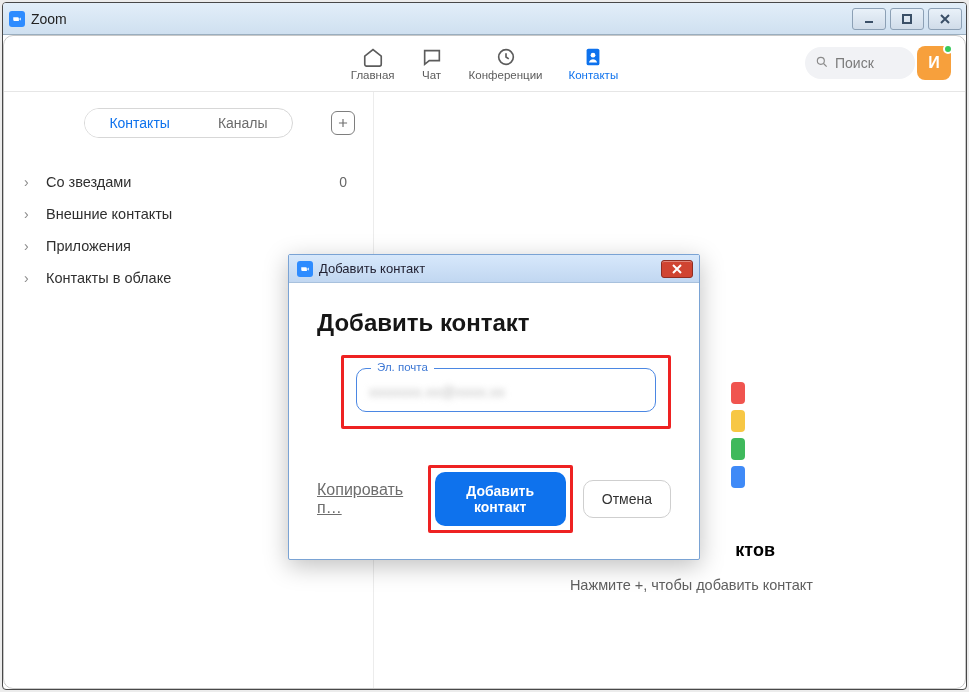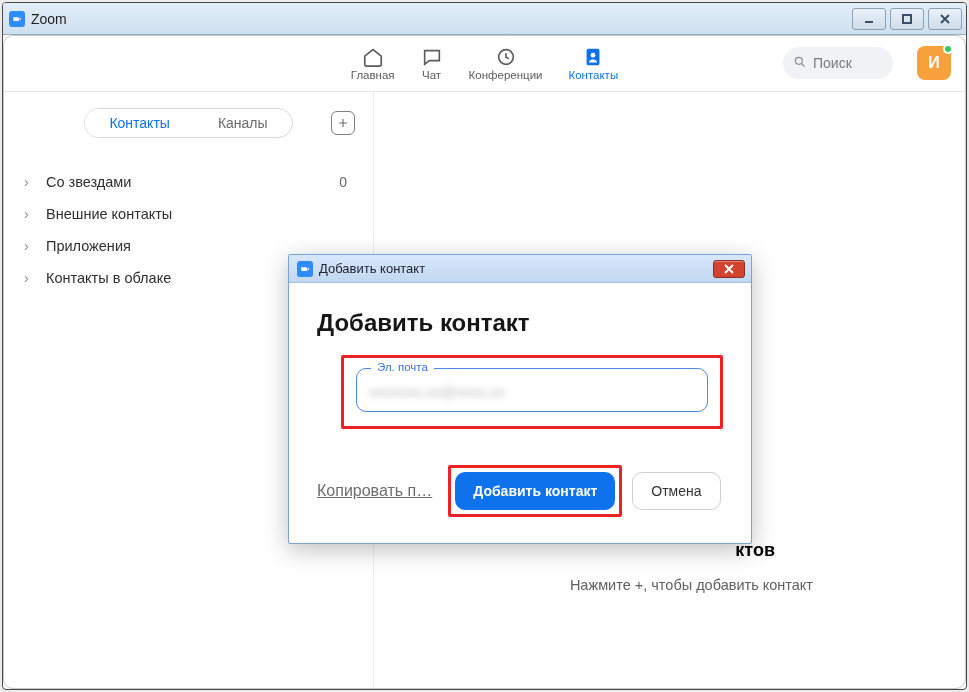--- a/index.html
+++ b/index.html
@@ -15,21 +15,21 @@
   .os-btn { width: 34px; height: 22px; margin-top: 5px; margin-right: 4px; background: linear-gradient(#e9f1f9,#d0dce9); border: 1px solid #8ca0b5; border-radius: 3px; display:flex; align-items:center; justify-content:center; }
   .os-btn svg { stroke:#3a4f67; stroke-width:2; fill:none; }
 
   
   .app { flex: 1; border: 1px solid #c8c8c8; border-radius: 10px; margin: 0; display: flex; flex-direction: column; position: relative; overflow: hidden; background:#fff;}
   .app-header { height: 56px; border-bottom: 1px solid #e6e6e6; display:flex; align-items:center; justify-content:center; position:relative;}
   .app-nav { display:flex; gap:26px; align-items:center; }
   .nav-item { display:flex; flex-direction:column; align-items:center; gap:1px; color:#5c5c5c; font-size:11.5px; cursor:pointer;}
   .nav-item.active { color:#0e72ed; }
   .nav-icon { width:22px; height:22px; display:flex; align-items:center; justify-content:center;}
-  .header-right { position:absolute; right:14px; top:10px; display:flex; align-items:center; gap:24px; }
+  .header-right { position:absolute; right:14px; top:10px; display:flex; align-items:center; gap:2px; }
   .search-pill { background:#f1f2f5; border-radius:22px; padding:0 14px 0 10px; height:32px; display:flex; align-items:center; gap:6px; color:#7b7b7b; font-size:14px; min-width:110px;}
   .avatar { width:34px; height:34px; border-radius:8px; background:#f7a03c; display:flex; align-items:center; justify-content:center; color:#fff; font-weight:600; position:relative;}
   .status-dot { position:absolute; top:-2px; right:-2px; width:10px; height:10px; border-radius:50%; background:#37c95b; border:2px solid #fff;}
 
   .app-body { flex:1; display:flex; }
   .sidebar { width:370px; border-right:1px solid #ececec; padding:16px 12px; }
   .tab-row { display:flex; align-items:center; justify-content:center; position:relative; margin-bottom:28px;}
   .seg { display:flex; border:1px solid #d7d7d7; border-radius:22px; overflow:hidden;}
   .seg-item { padding:6px 24px; font-size:14px; color:#6b6b6b; cursor:pointer;}
   .seg-item.active { color:#0e72ed; background:#fff; font-weight:500; }
@@ -40,21 +40,21 @@
   .chev { color:#8b8b8b; font-size:14px; width:12px;}
   .count { position:absolute; right:14px; color:#666; font-size:14px;}
 
   .main { flex:1; position:relative; }
   .color-stack { position:absolute; right:220px; top:290px; display:flex; flex-direction:column; gap:6px;}
   .color-chip { width:14px; height:22px; border-radius:4px;}
   .ktov { position:absolute; right:190px; top:448px; font-weight:800; font-size:18px; }
   .cta-line { position:absolute; right:152px; top:485px; font-size:14.5px; color:#606060;}
 
   
-  .modal { position:absolute; left:284px; top:218px; width:464px; border:1.5px solid #7aa3d4; border-radius:2px; box-shadow:0 6px 24px rgba(0,0,0,.25); background:#fff; display:flex; flex-direction:column;}
+  .modal { position:absolute; left:284px; top:218px; width:412px; border:1.5px solid #7aa3d4; border-radius:2px; box-shadow:0 6px 24px rgba(0,0,0,.25); background:#fff; display:flex; flex-direction:column;}
   .modal-titlebar { height:28px; background:linear-gradient(#d7e8fb,#c1d7f1); display:flex; align-items:center; justify-content:space-between; padding:0 6px 0 8px; font-size:13px; color:#223; border-bottom:1px solid #a8c1dd;}
   .modal-title-left { display:flex; align-items:center; gap:6px; }
   .modal-close { width:32px; height:18px; background:#d04431; border-radius:3px; display:flex; align-items:center; justify-content:center; border:1px solid #8f2d22; box-shadow:inset 0 1px 0 rgba(255,255,255,.35);}
   .modal-close svg { stroke:#fff; stroke-width:2;}
   .modal-body { padding:26px 28px 12px; }
   .modal-heading { font-size:24px; font-weight:800; color:#161616; margin-bottom:18px;}
   .field-wrap { border:3px solid #e22; border-radius:2px; padding:10px 12px 14px; margin-bottom:20px;margin-left:24px; }
   .oinput { position:relative; border:1px solid #4b87e3; border-radius:10px; padding:14px 12px 10px; }
   .oinput .olabel { position:absolute; top:-8px; left:14px; background:#fff; padding:0 6px; font-size:11.5px; color:#3c77d4;}
   .oinput .otext { color:#bdbdbd; font-size:15px; filter:blur(3px);}

